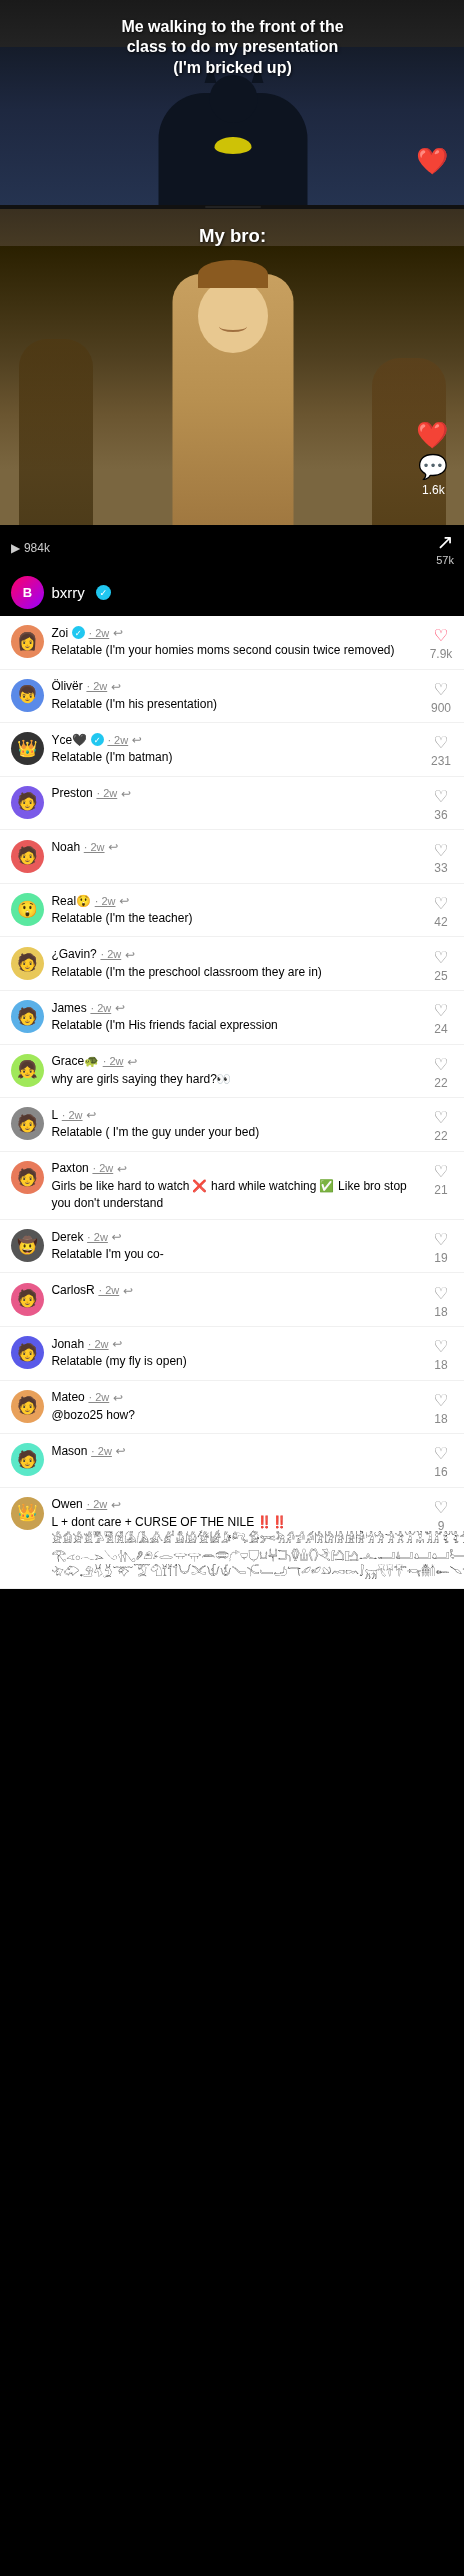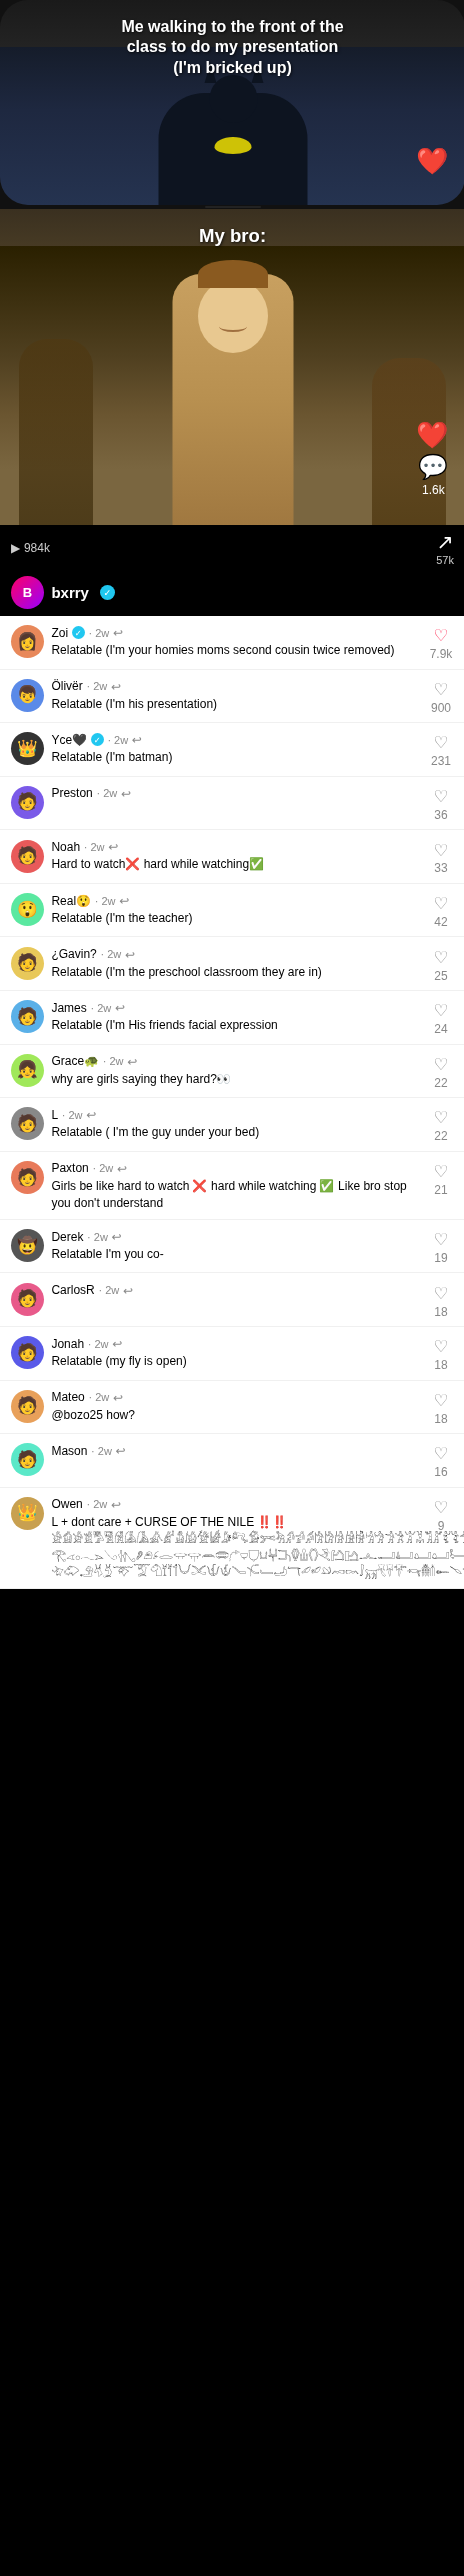--- a/index.html
+++ b/index.html
@@ -20,21 +20,20 @@
     .video-top {
       width: 465px;
       height: 205px;
       background: linear-gradient(180deg, #1a1a1a 0%, #2a2a2a 40%, #111 100%);
       position: relative;
       display: flex;
       flex-direction: column;
       justify-content: flex-start;
       padding-top: 16.7px;
       overflow: hidden;
-      border-radius: 28px;
     }
 
     .video-top-text {
       font-size: 16px;
       font-weight: 600;
       color: #fff;
       text-align: center;
       line-height: 1.3;
       z-index: 2;
       text-shadow: 0.9px 0.9px 2.8px rgba(0,0,0,0.8);
@@ -155,21 +154,21 @@
       align-items: center;
       justify-content: center;
       font-size: 13px;
       color: #fff;
       font-weight: bold;
       flex-shrink: 0;
     }
 
     .author-name {
       font-size: 15px;
-      font-weight: 700;
+      font-weight: 400;
       color: #fff;
     }
 
     .verified-badge {
       display: inline-flex;
       align-items: center;
       justify-content: center;
       width: 15px;
       height: 15px;
       background: #20c7f0;
@@ -222,20 +221,21 @@
 
     .comment-username {
       font-size: 12px;
       font-weight: 400;
       color: #000;
     }
 
     .comment-time {
       font-size: 11px;
       color: #888;
+      text-decoration: underline;
     }
 
     .comment-verified {
       display: inline-flex;
       align-items: center;
       justify-content: center;
       width: 13px;
       height: 13px;
       background: #20c7f0;
       border-radius: 50%;
@@ -429,21 +429,20 @@
     <div class="comment-avatar" style="background:#e85a5a; font-size:16.7px;">
       🧑
     </div>
     <div class="comment-body">
       <div class="comment-header">
         <span class="comment-username">Noah</span>
 
         <span class="comment-time">· 2w</span>
         <span class="reply-icon">↩</span>
       </div>
-      <div class="comment-text">Hard to watch❌ hard while watching✅</div>
     </div>
     <div class="comment-like">
       <span class="like-icon">♡</span>
       <span class="like-count">33</span>
     </div>
   </div>
     <div class="comment">
     <div class="comment-avatar" style="background:#5ae8a0; font-size:16.7px;">
       😲
     </div>

